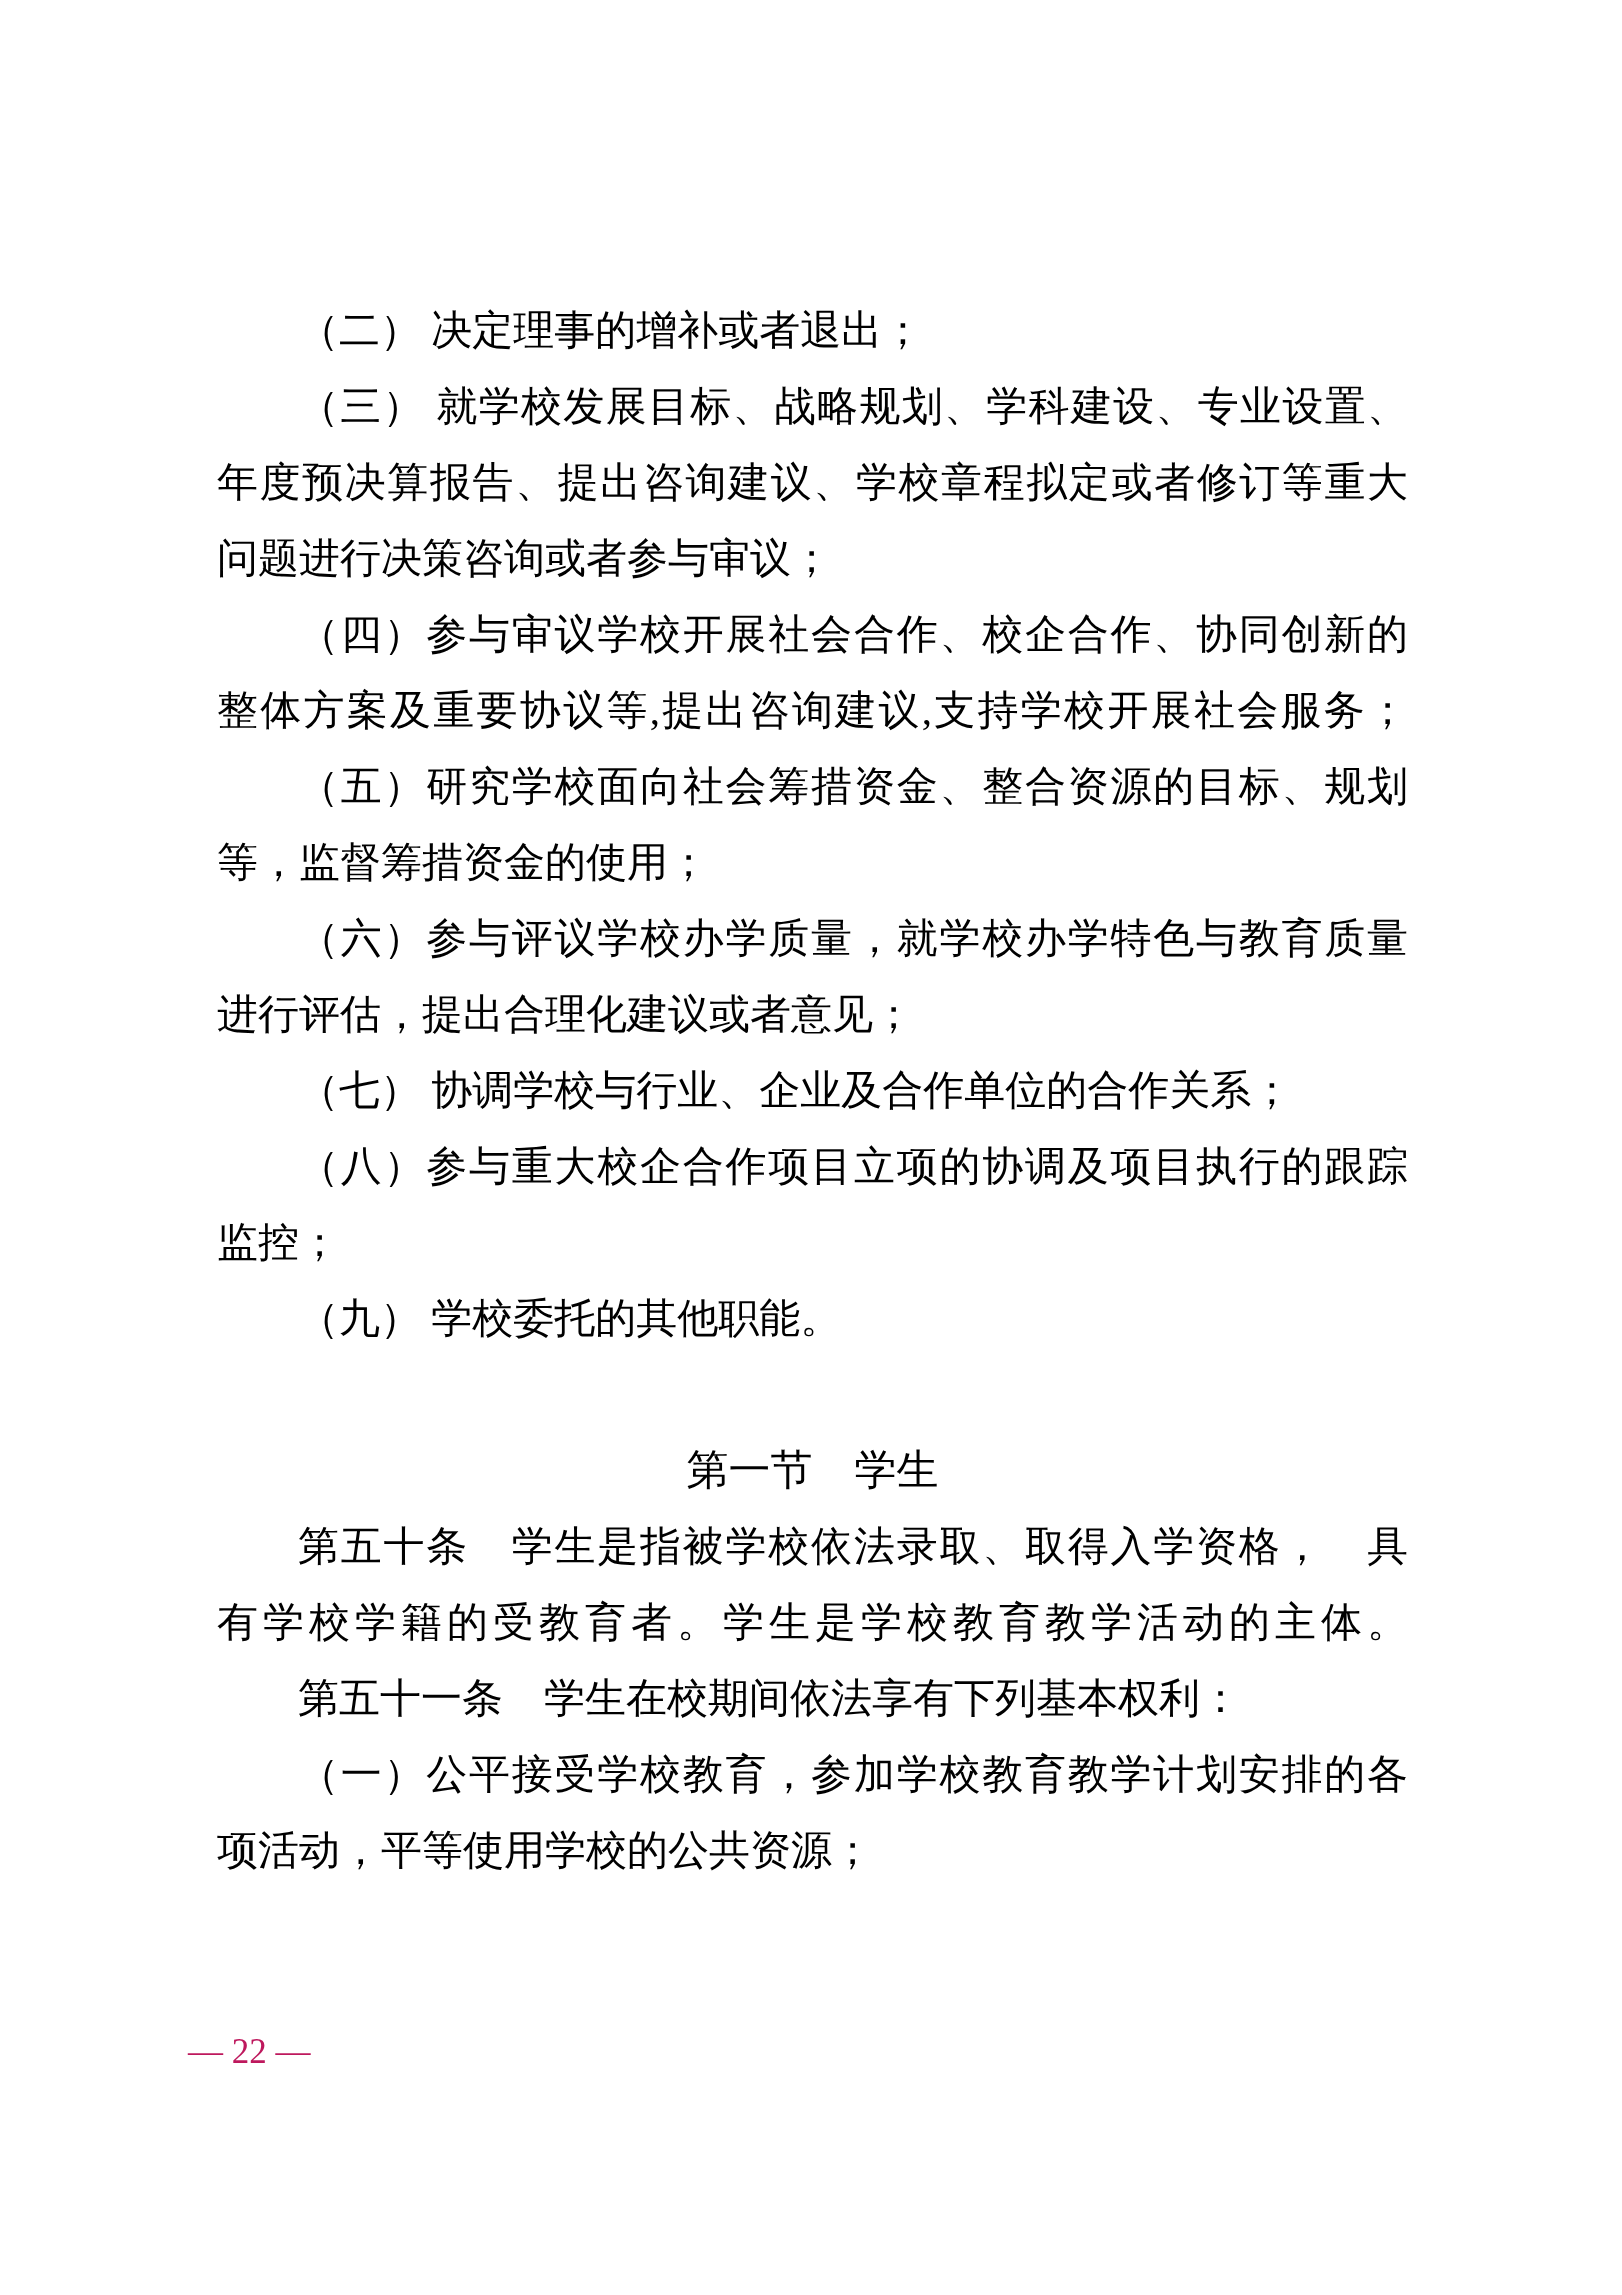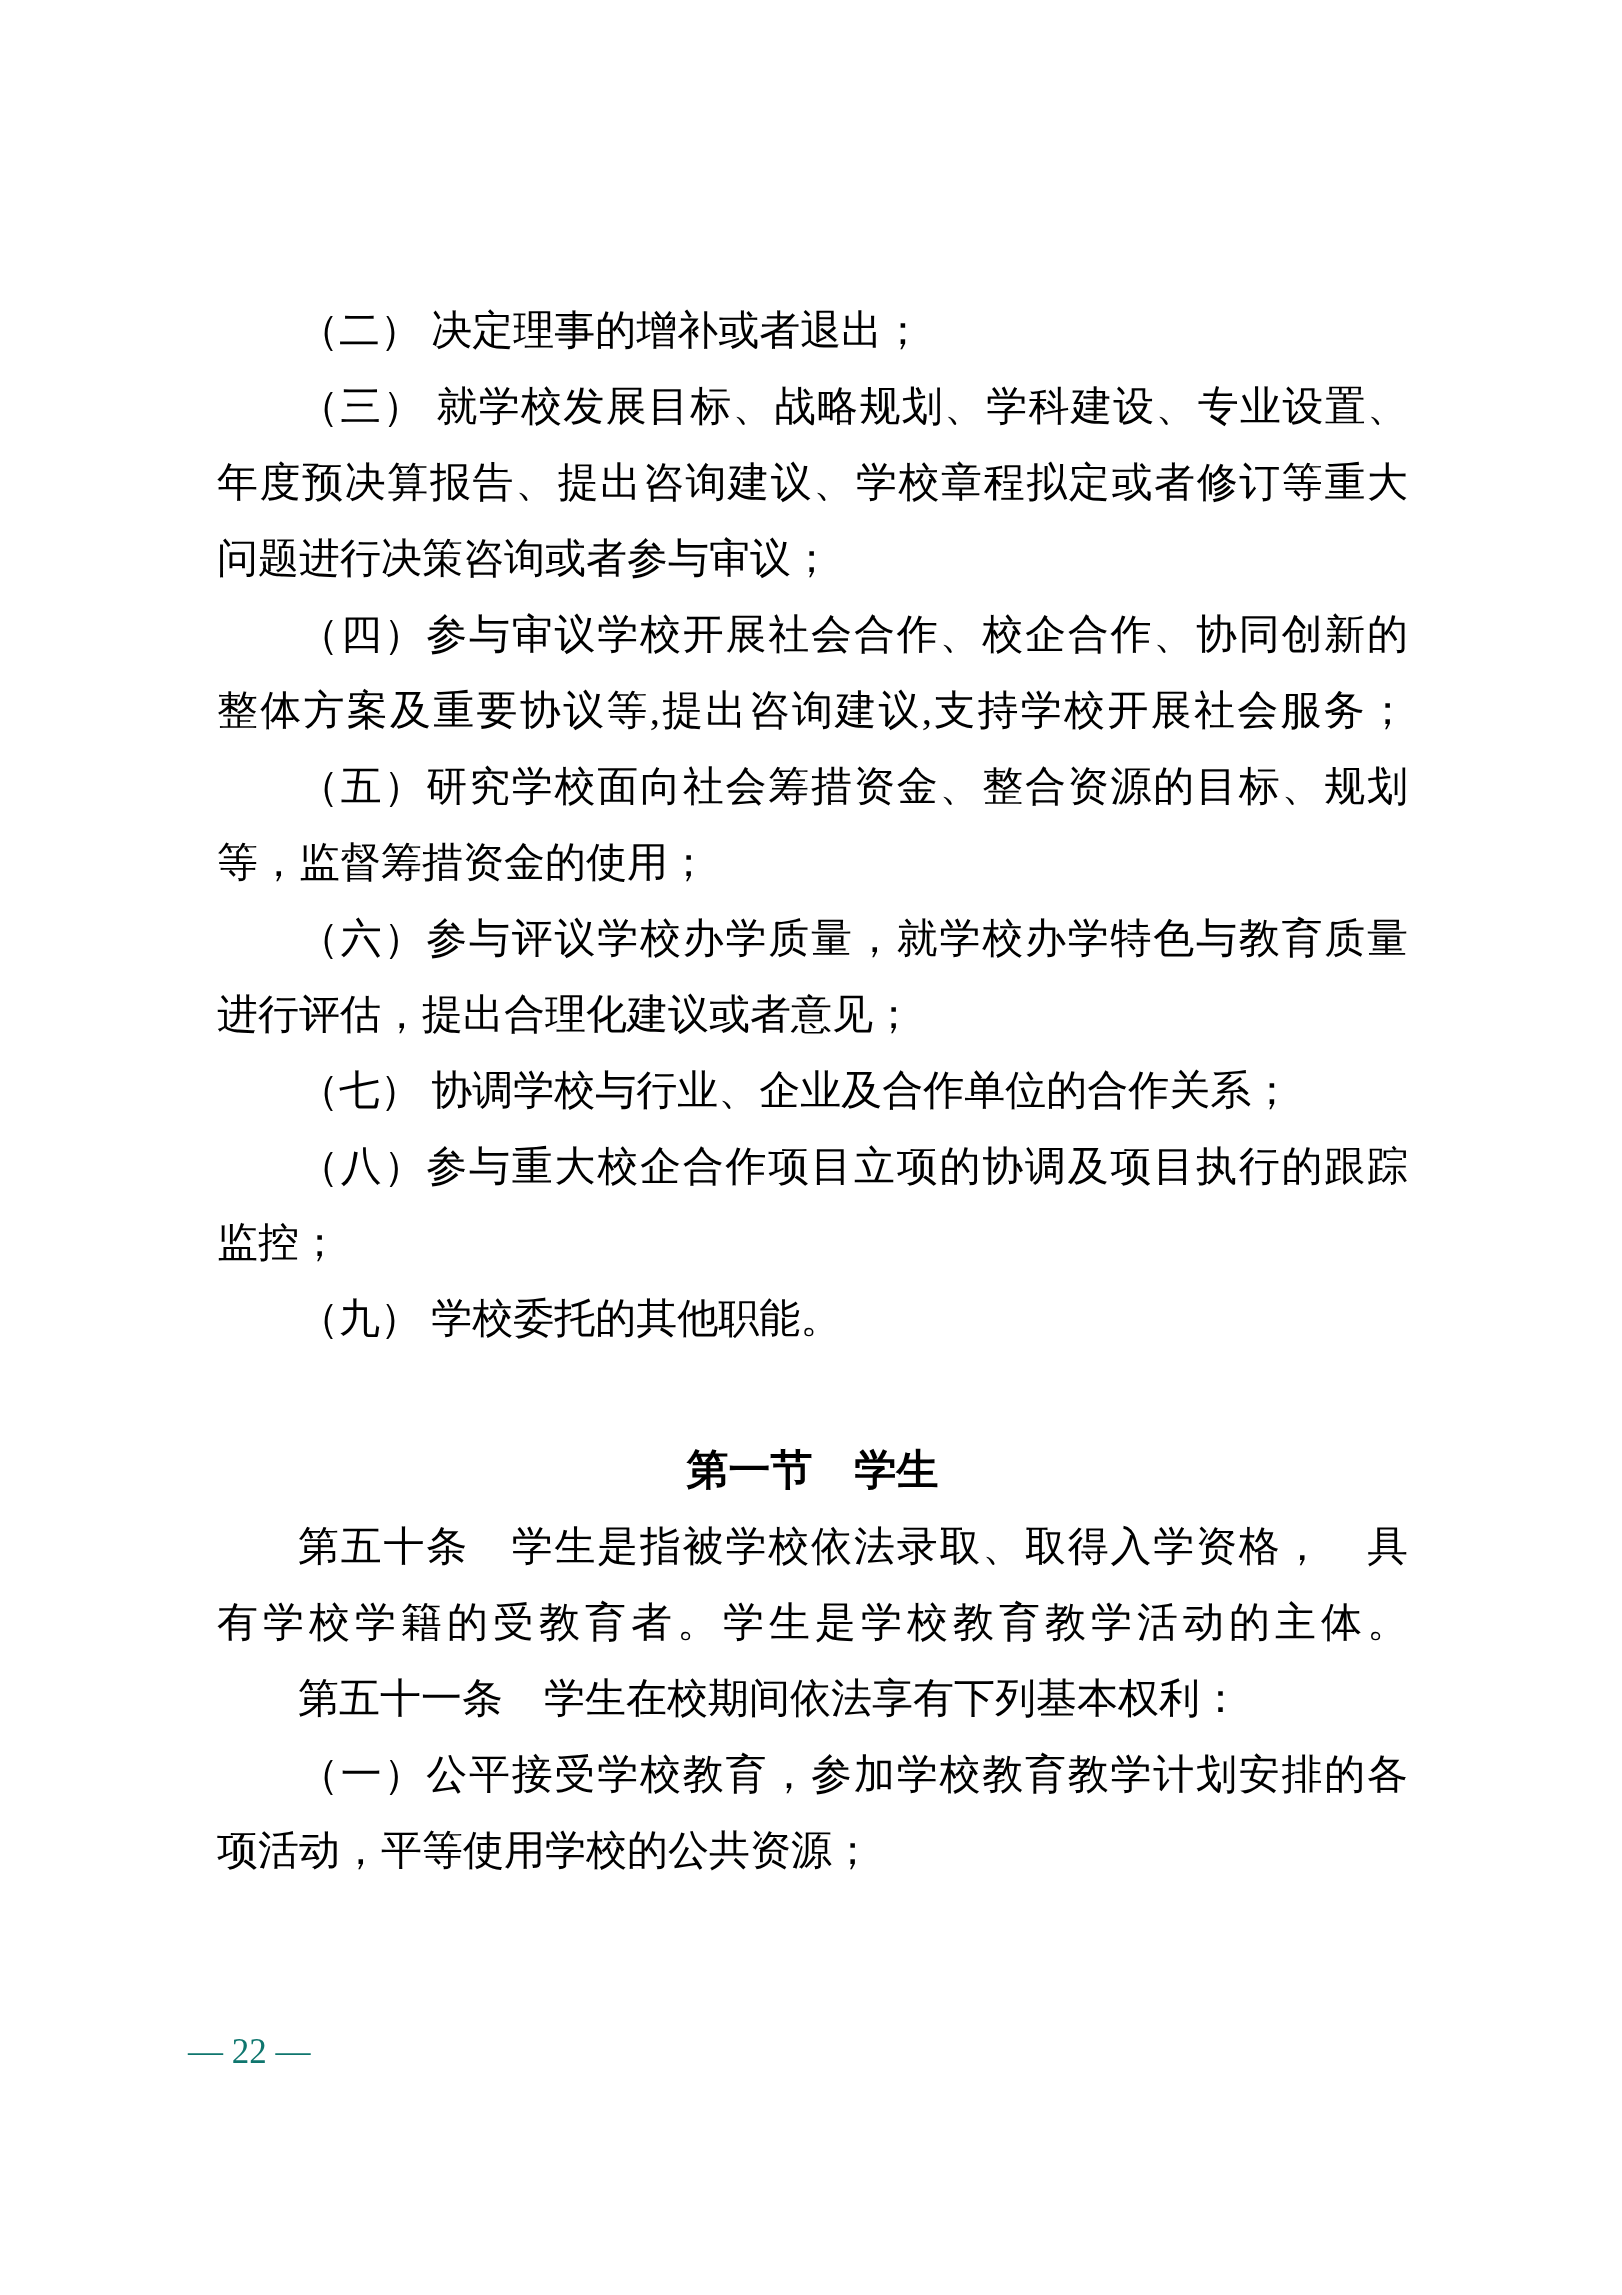--- a/index.html
+++ b/index.html
@@ -42,34 +42,34 @@
   .line.chapter-heading {
     font-family: "Liberation Sans", sans-serif;
     font-weight: 700;
     font-size: 46px;
     text-align: center;
     text-align-last: center;
     text-indent: 0;
   }
   .line.section-heading {
     font-family: "Liberation Serif", serif;
-    font-weight: 700;
+    font-weight: 400;
     font-size: 42px;
     text-align: center;
     text-align-last: center;
     text-indent: 0;
   }
   .footer {
     position: absolute;
     left: 188px;
     top: 2030px;
     font-size: 35px;
     line-height: 43px;
     font-family: "Liberation Serif", serif;
-    color: #0f766e;
+    color: #be185d;
   }
 </style>
 </head>
 <body>
 
 <div class="page">
   <main class="content">
       <div class="line indent">（二） 决定理事的增补或者退出；</div>
       <div class="line indent fill">（三） 就学校发展目标、战略规划、学科建设、专业设置、</div>
       <div class="line fill">年度预决算报告、提出咨询建议、学校章程拟定或者修订等重大</div>

